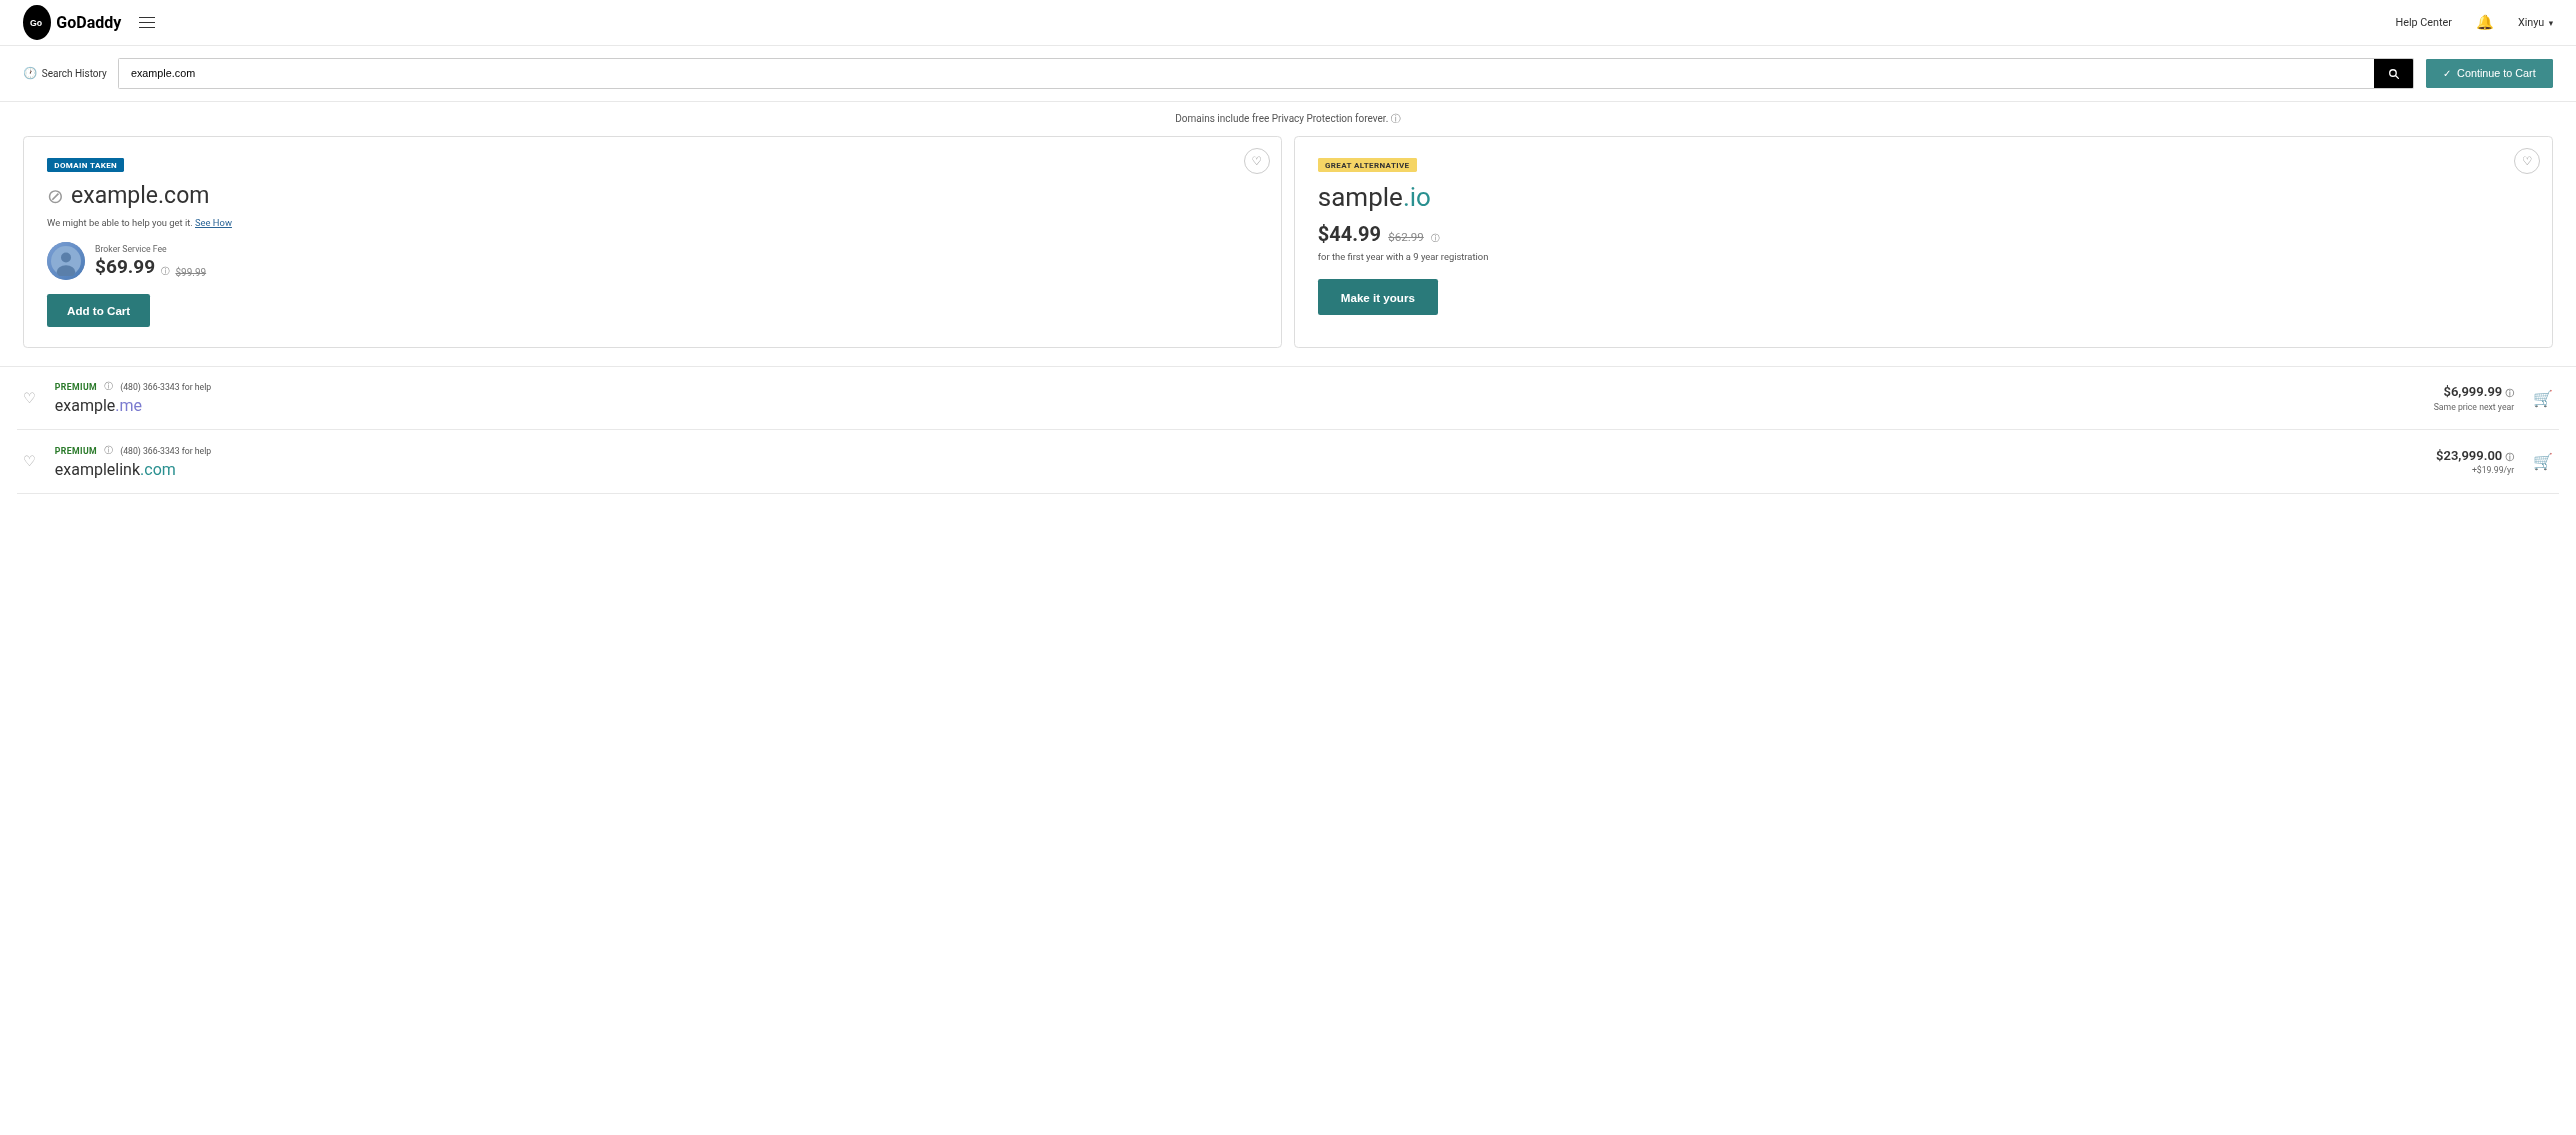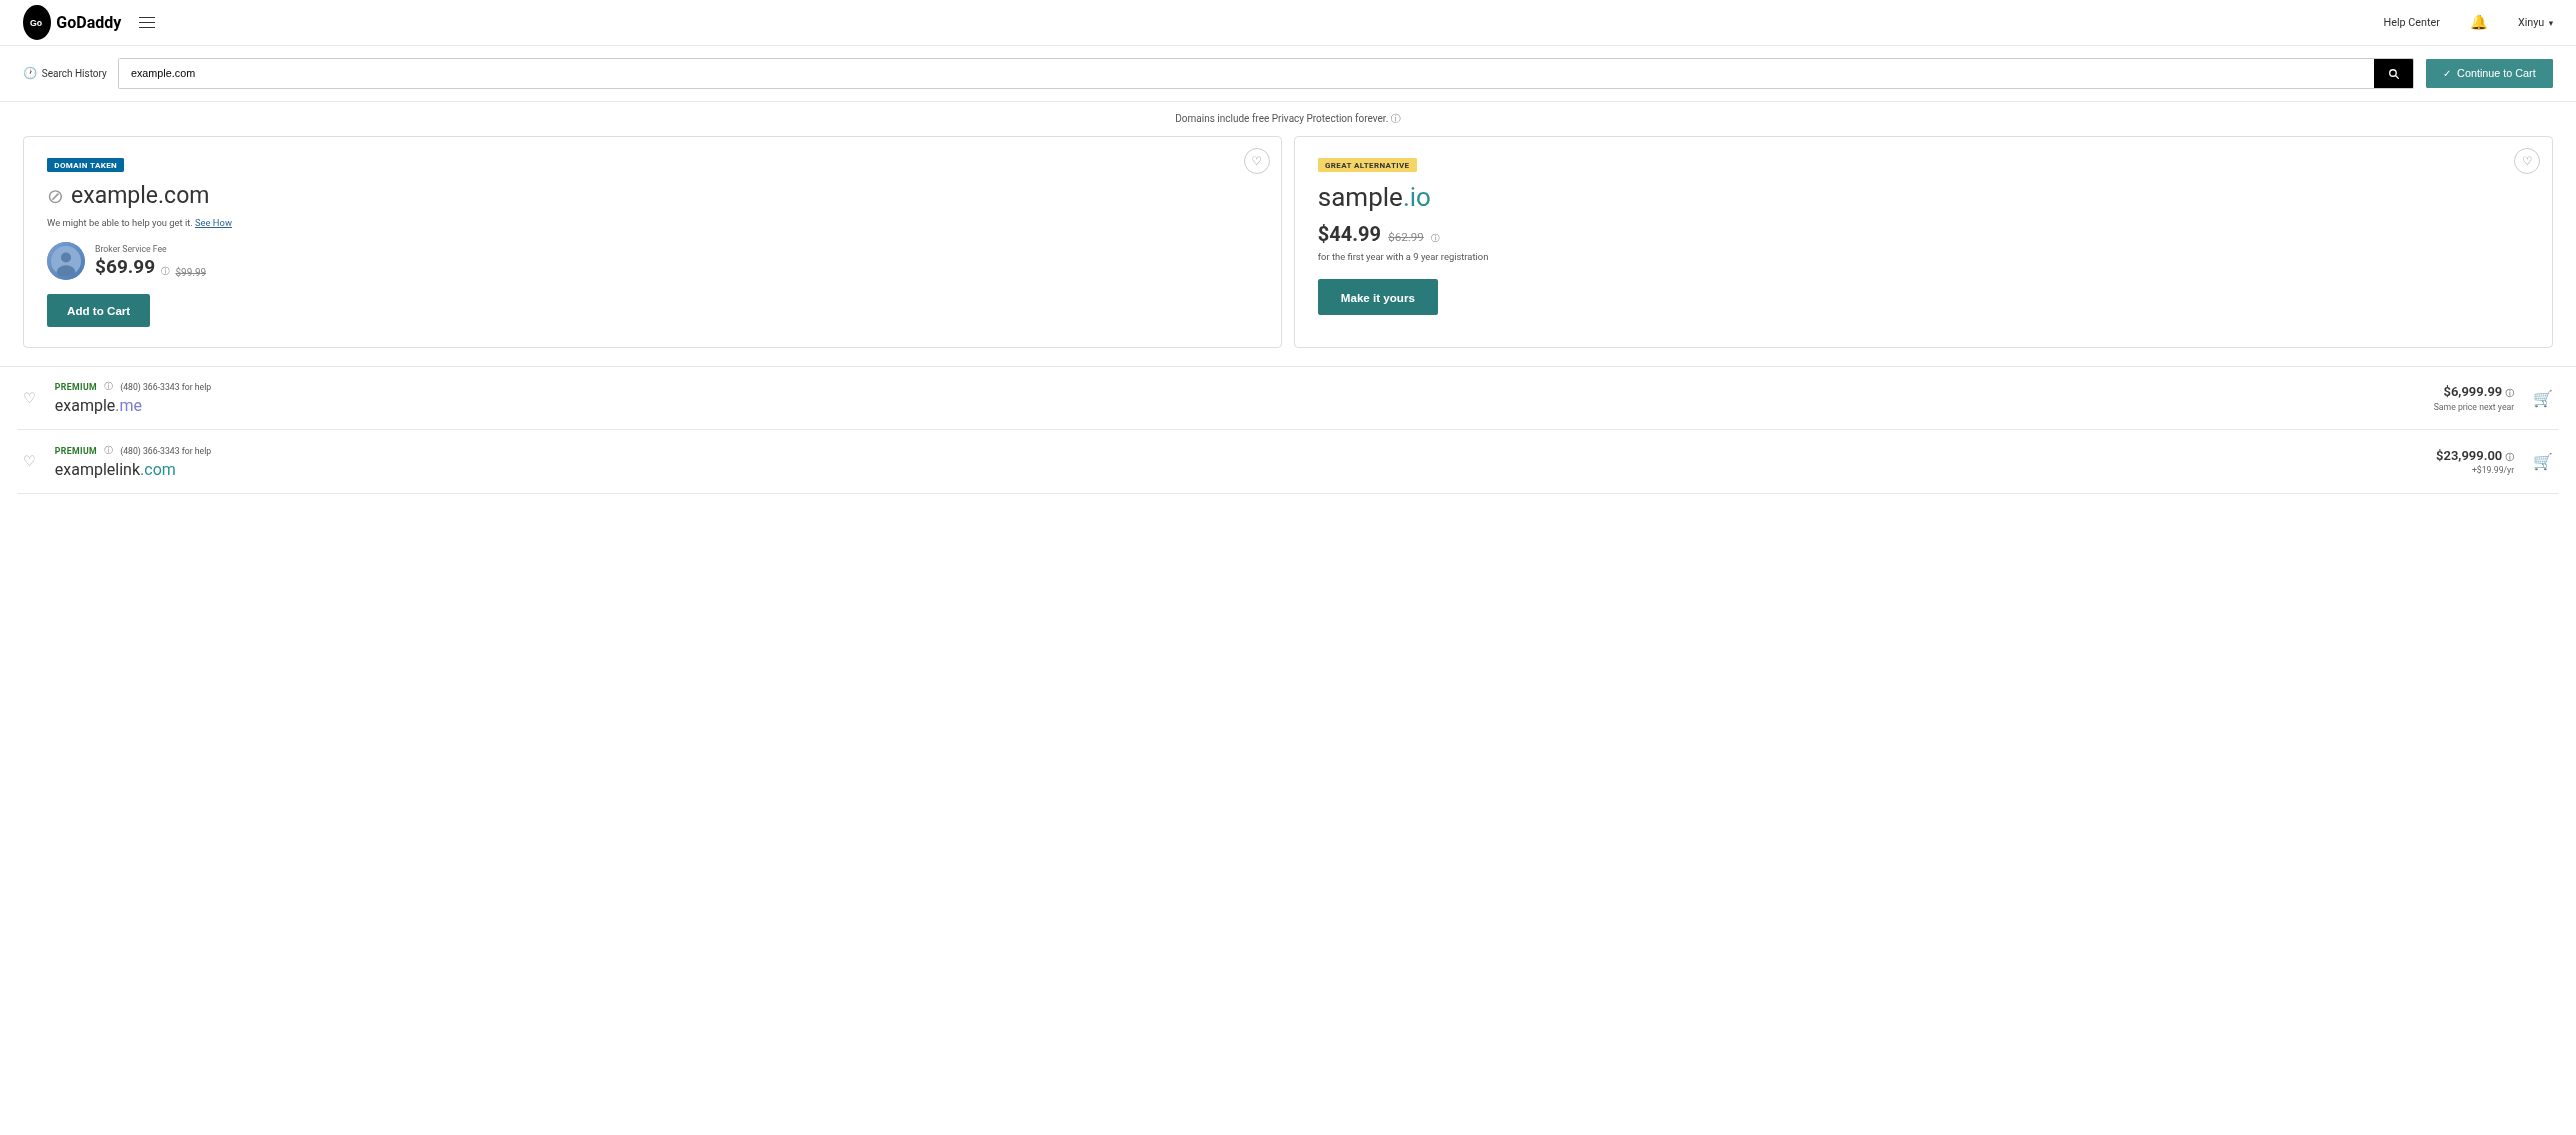--- a/index.html
+++ b/index.html
@@ -20,21 +20,21 @@
       width: 27.5px; height: 35px;
       background: #000;
       border-radius: 50%;
       display: flex; align-items: center; justify-content: center;
       color: white; font-size: 8.7px; font-weight: 900;
     }
     .logo-text { font-size: 16px; font-weight: 700; color: #000; }
     .hamburger { display: flex; flex-direction: column; gap: 3.6px; cursor: pointer; padding: 3.6px; }
     .hamburger span { display: block; width: 16px; height: 1.4px; background: #333; }
 
-    .header-right { display: flex; align-items: center; gap: 30px; }
+    .header-right { display: flex; align-items: center; gap: 24px; }
     .help-center { font-size: 10.8px; color: #333; cursor: pointer; text-decoration: none; }
     .bell-icon { font-size: 14.4px; cursor: pointer; color: #333; }
     .user-menu { display: flex; align-items: center; gap: 4.3px; cursor: pointer; font-size: 10.8px; }
     .user-chevron { font-size: 8.7px; }
 
     
     .search-area {
       display: flex;
       align-items: center;
       gap: 11.6px;

